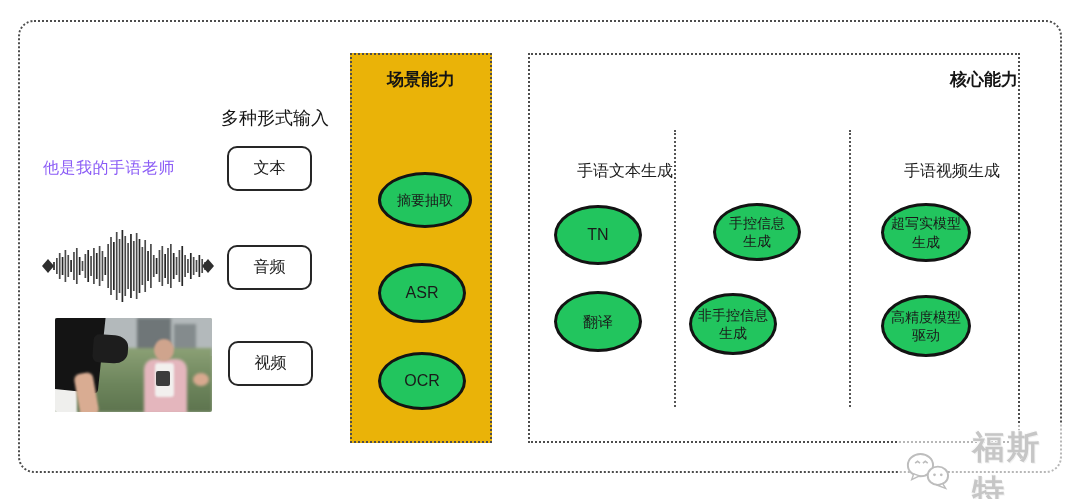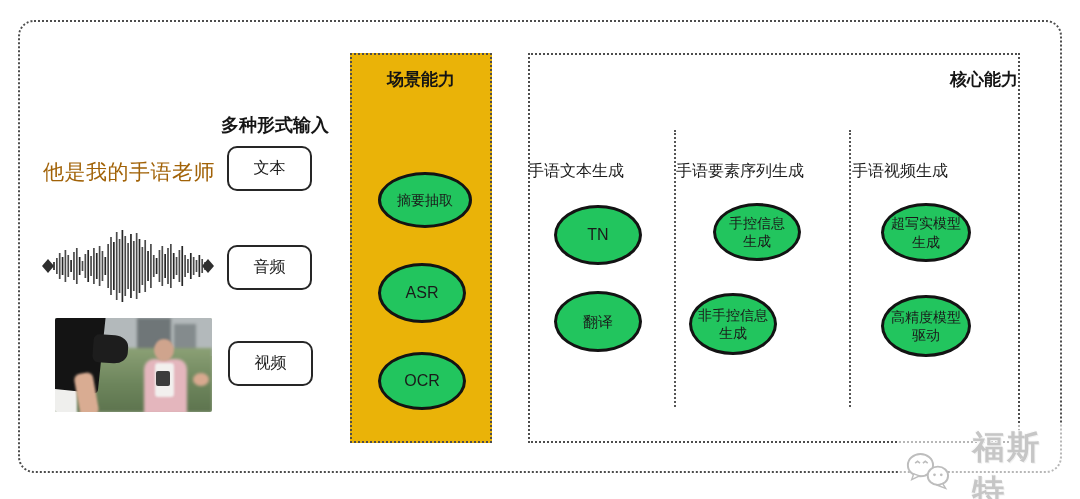--- a/index.html
+++ b/index.html
@@ -6,23 +6,23 @@
   html,body { background:#ffffff; }
   body { font-family:"Liberation Sans","DejaVu Sans",sans-serif; color:#1c1c1c; }
   .canvas { position:relative; width:1080px; height:499px; background:#ffffff; overflow:hidden; }
 
   
   .outer-border { position:absolute; left:18px; top:20px; width:1044px; height:453px;
                   border:2px dotted #4d4d4d; border-radius:16px; }
 
   
   .input-label { position:absolute; left:205px; top:106px; width:140px; text-align:center;
-                 font-size:18px; font-weight:bold; color:#151515;margin-top:7px; }
+                 font-size:18px; font-weight:normal; color:#151515; }
   .sample-text { position:absolute; left:43px; top:158px; width:180px;
-                 font-size:21px; color:#a16207; letter-spacing:0.5px; }
+                 font-size:16px; color:#8b5cf6; letter-spacing:0.5px; }
   .io-box { position:absolute; width:85px; height:45px; border:2px solid #262626; border-radius:10px;
             display:flex; align-items:center; justify-content:center; font-size:16px; color:#1c1c1c;
             background:#fff; }
   .box-text  { left:227px; top:146px; }
   .box-audio { left:227px; top:245px; }
   .box-video { left:228px; top:341px; }
 
   .waveform { position:absolute; left:40px; top:228px; }
 
   
@@ -77,21 +77,21 @@
 
   
   .core-box { position:absolute; left:528px; top:53px; width:492px; height:390px;
               border:2px dotted #4d4d4d; background:#fff; }
   .core-title { position:absolute; left:0; top:13px; width:100%; text-align:right;
                 font-size:17px; font-weight:bold; color:#141414; }
   .core-divider { position:absolute; top:75px; height:277px; width:0;
                   border-left:2px dotted #555; }
   .divider-1 { left:144px; }
   .divider-2 { left:319px; }
-  .col-label { position:absolute; font-size:16px; color:#1c1c1c; text-align:left; }
+  .col-label { position:absolute; font-size:16px; color:#1c1c1c; text-align:right; }
   .label-col1 { left:528px; top:161px; width:145px; }
   .label-col2 { left:676px; top:161px; width:168px; }
   .label-col3 { left:852px; top:161px; width:148px; }
 
   
   .watermark { position:absolute; left:898px; top:424px; display:flex; align-items:center;
                gap:18px; background:rgba(255,255,255,0.6); padding:2px 6px; }
   .watermark-text { font-size:32px; font-weight:bold; letter-spacing:3px;
                     color:#c6c6c6; text-shadow:1px 1px 0 #f2f2f2, -1px -1px 0 #fafafa; }
 </style>
@@ -198,21 +198,20 @@
   <div class="ellipse e-asr">ASR</div>
   <div class="ellipse e-ocr">OCR</div>
 
   <div class="core-box">
     <div class="core-title">核心能力</div>
     <div class="core-divider divider-1"></div>
     <div class="core-divider divider-2"></div>
   </div>
 
   <div class="col-label label-col1">手语文本生成</div>
-  <div class="col-label label-col2">手语要素序列生成</div>
   <div class="col-label label-col3">手语视频生成</div>
 
   <div class="ellipse e-tn">TN</div>
   <div class="ellipse e-trans">翻译</div>
   <div class="ellipse e-manual">手控信息
 生成</div>
   <div class="ellipse e-nonman">非手控信息
 生成</div>
   <div class="ellipse e-hyper">超写实模型
 生成</div>

